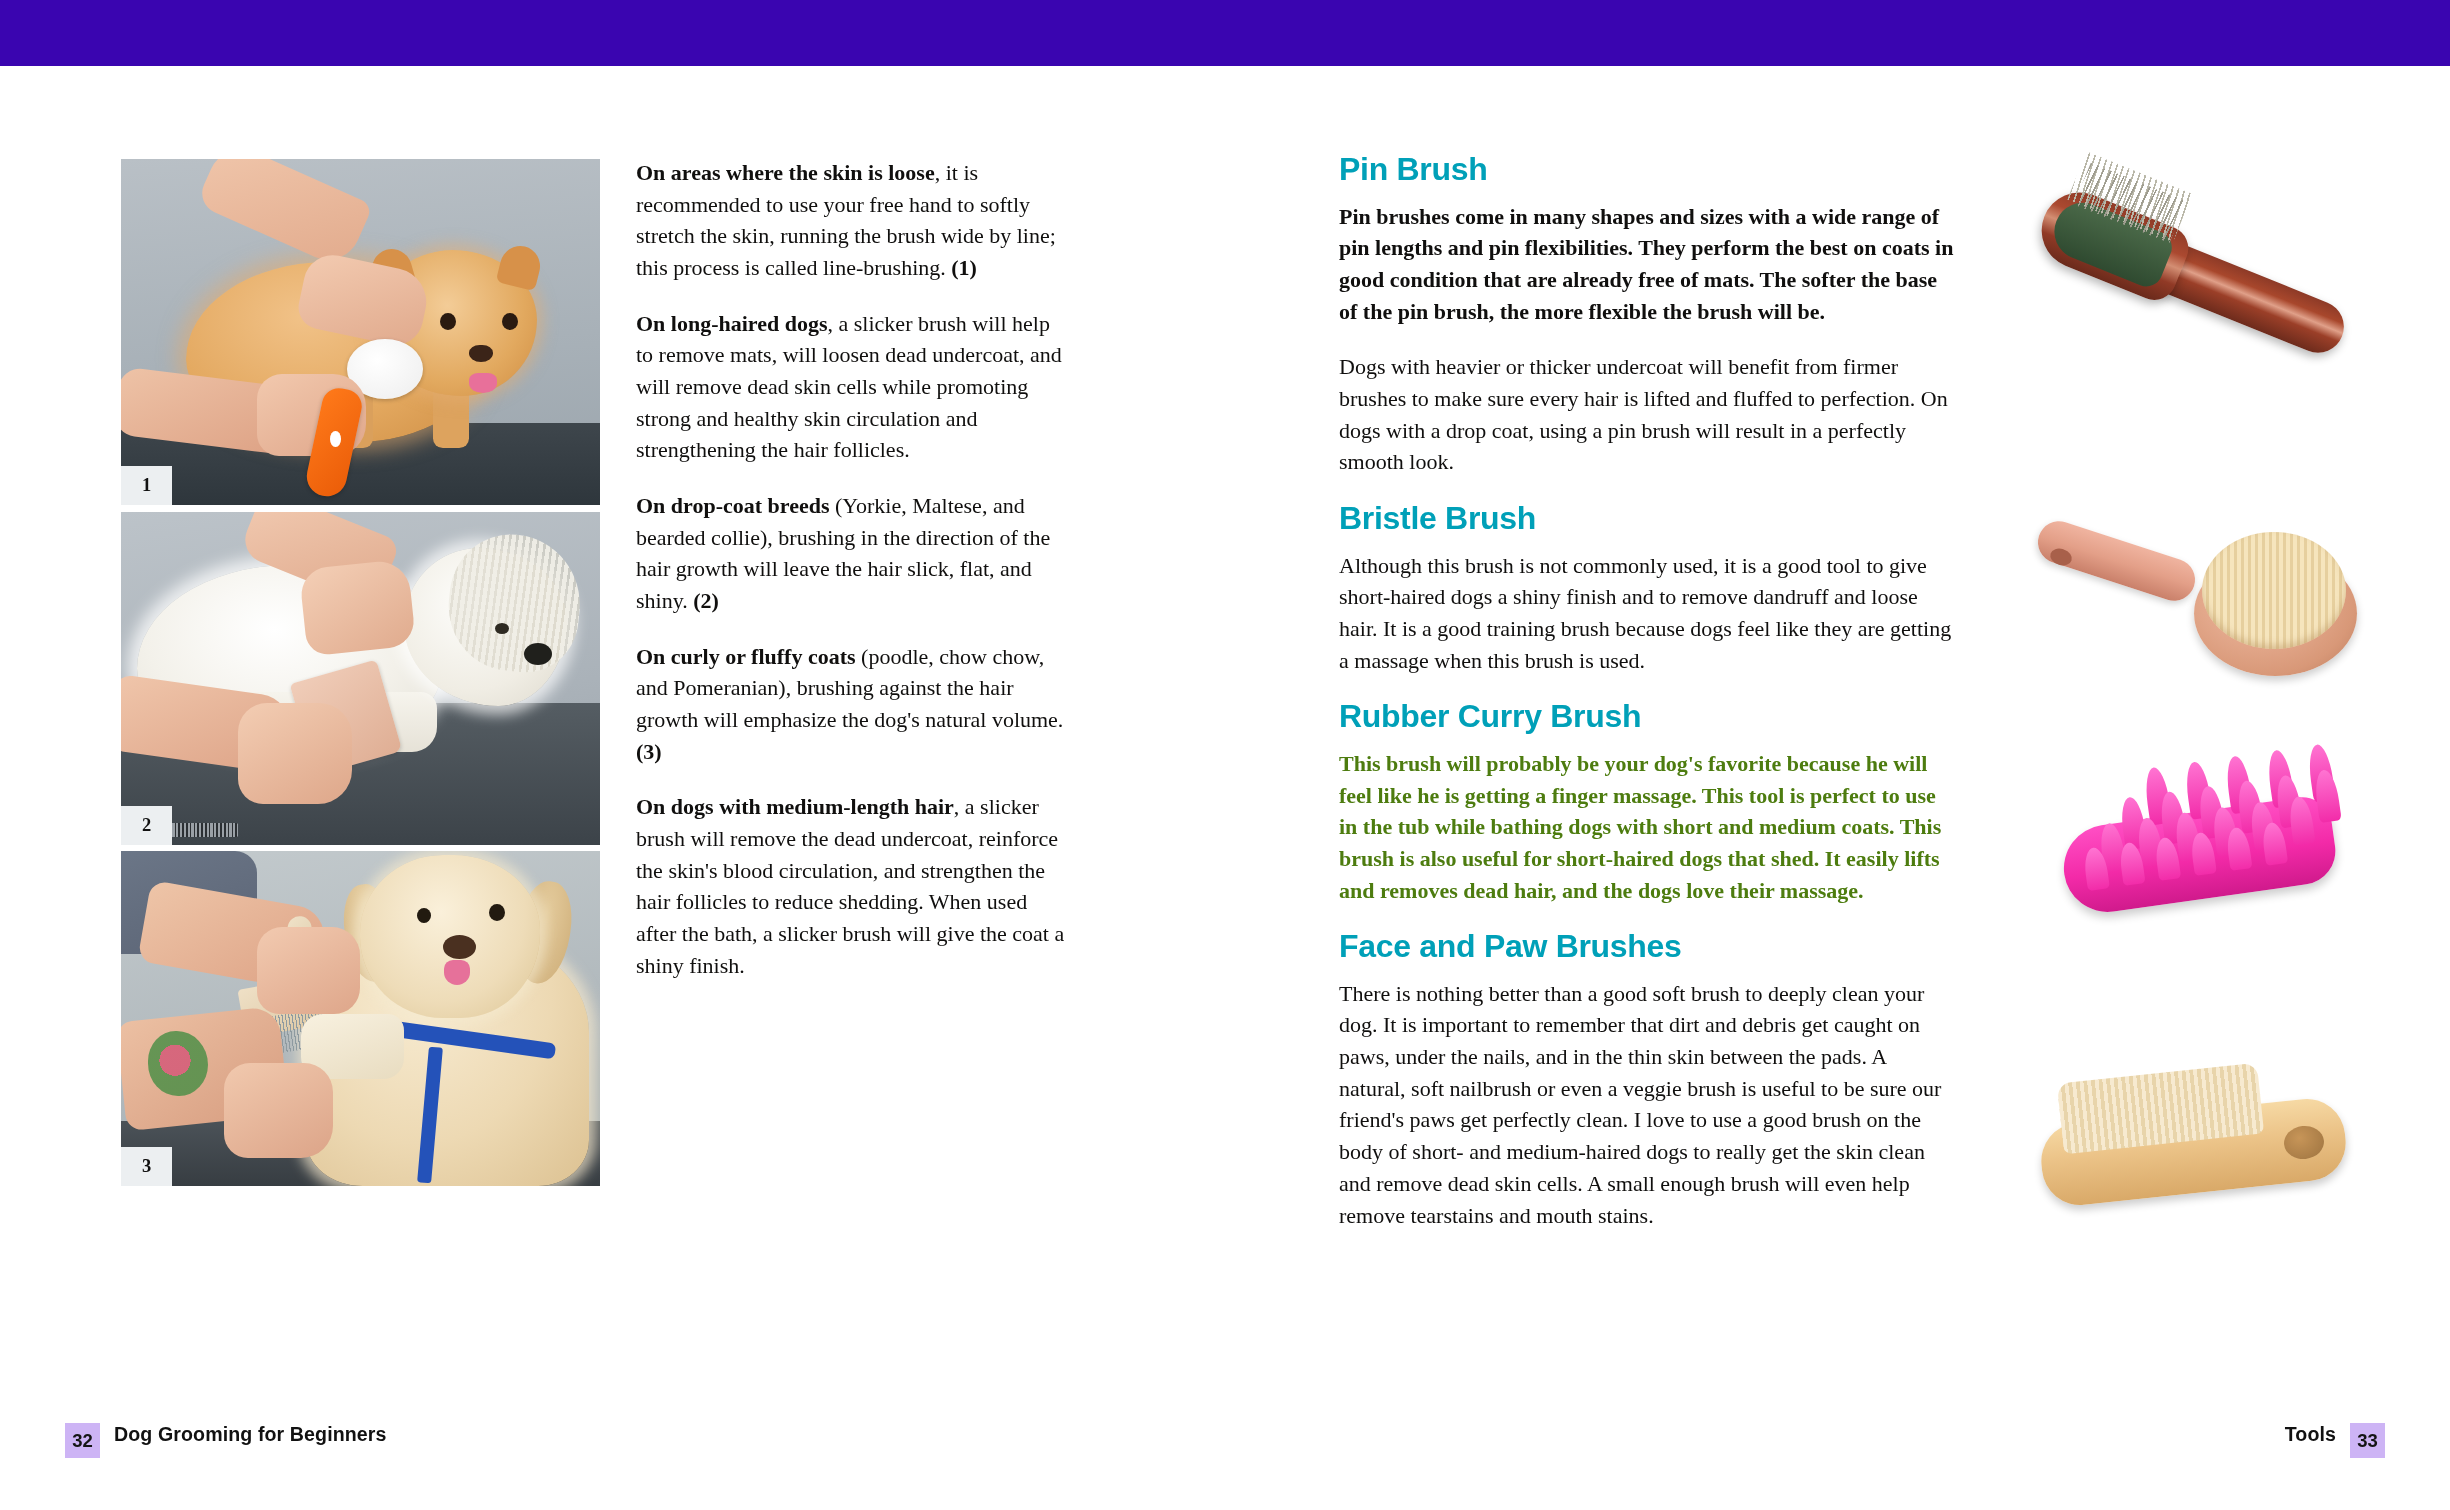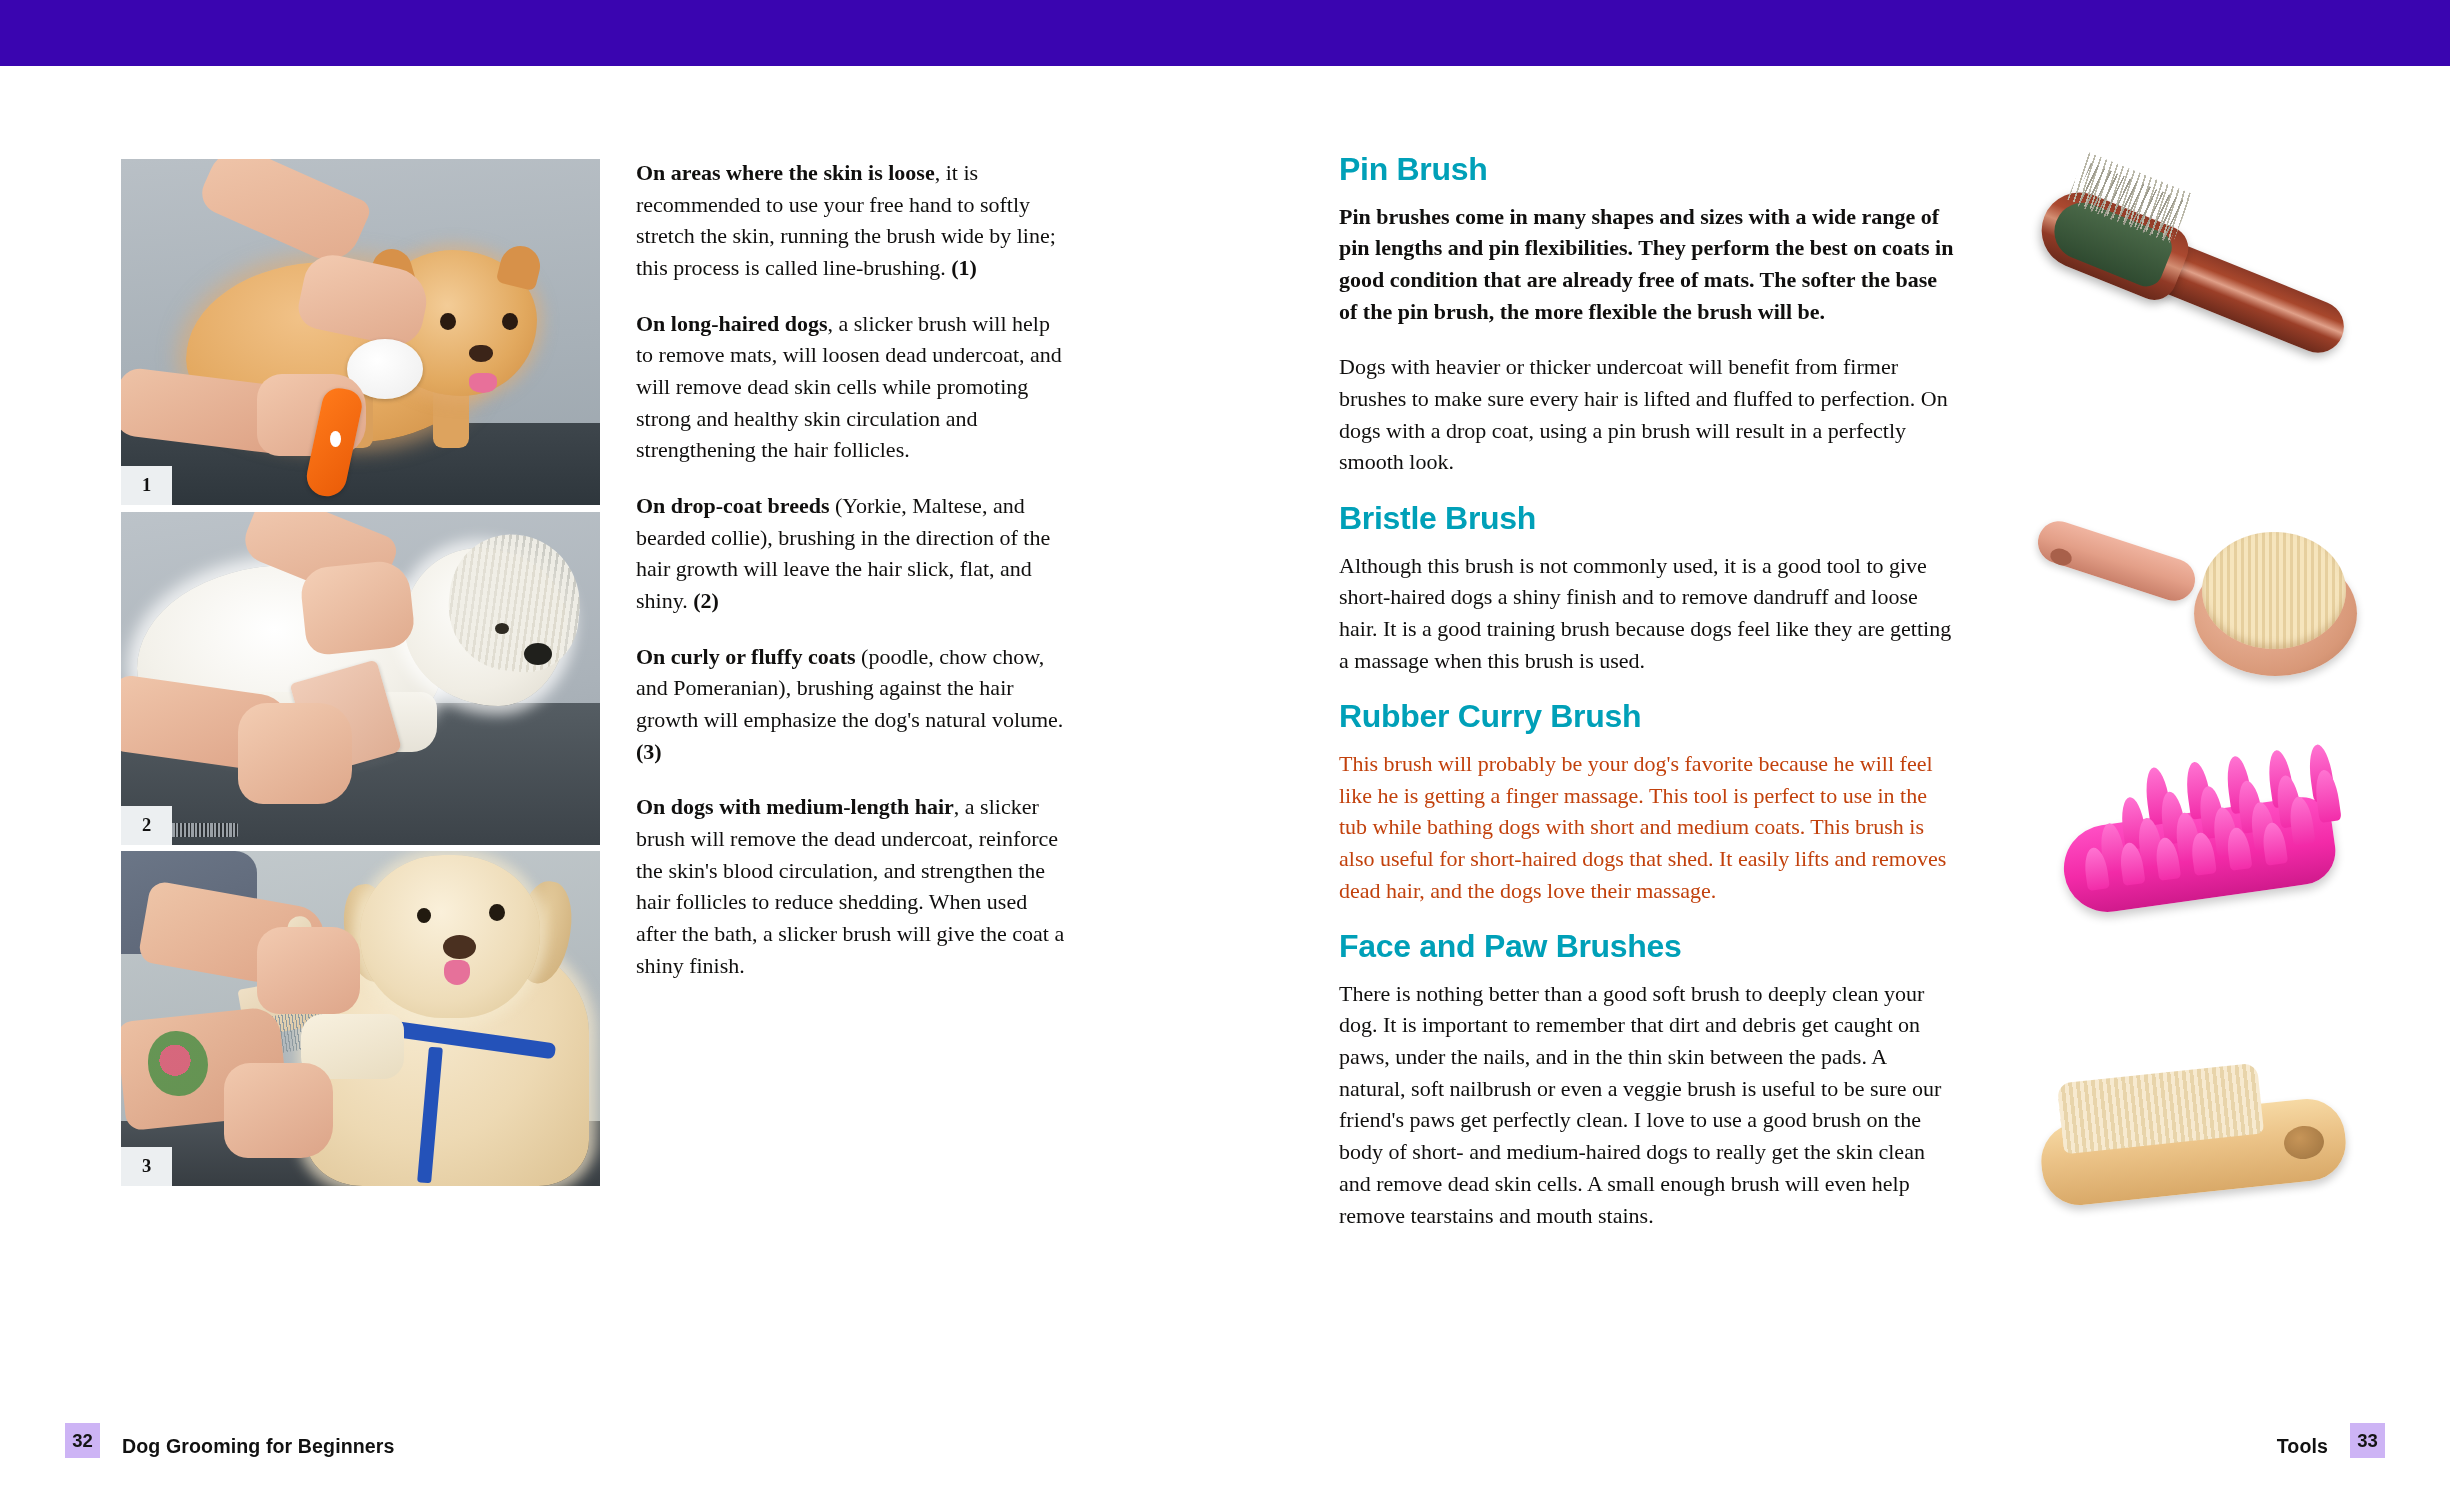--- a/index.html
+++ b/index.html
@@ -289,22 +289,22 @@
   .pw-bristles { position:absolute; left:30px; top:11px; width:201px; height:71px;
                  background:
                    repeating-linear-gradient(90deg,#f7ead0 0 3.8px,#e8d4aa 3.8px 7.6px);
                  border-radius:14px 14px 7.6px 7.6px; transform:rotate(-6deg); }
 
   
   .footer {
     position: absolute;
     bottom: 52px;
     display: flex;
-    align-items: flex-end;
-    gap: 22px;
+    align-items: flex-start;
+    gap: 14px;
   }
   .footer-left { left: 65px; }
   .footer-right { right: 65px; }
   .pagebox {
     width: 35px; height: 35px;
     background: #CDB4F5;
     display: flex; align-items: center; justify-content: center;
     font-family: "Liberation Sans", sans-serif;
     font-weight: 700;
     font-size: 18.5px;
@@ -483,21 +483,21 @@
         <p class="body-p" style="color: rgb(16, 15, 14);">Dogs with heavier or thicker undercoat will benefit from firmer brushes to make sure every hair is lifted and fluffed to perfection. On dogs with a drop coat, using a pin brush will result in a perfectly smooth look.</p>
       </div>
 
       <div class="section sec-2">
         <h2 class="section-h" style="color: rgb(0, 160, 184);">Bristle Brush</h2>
         <p class="body-p" style="color: rgb(16, 15, 14);">Although this brush is not commonly used, it is a good tool to give short-haired dogs a shiny finish and to remove dandruff and loose hair. It is a good training brush because dogs feel like they are getting a massage when this brush is used.</p>
       </div>
 
       <div class="section sec-2">
         <h2 class="section-h" style="color: rgb(0, 160, 184);">Rubber Curry Brush</h2>
-        <p class="body-p" style="color: #c2410c;">This brush will probably be your dog's favorite because he will feel like he is getting a finger massage. This tool is perfect to use in the tub while bathing dogs with short and medium coats. This brush is also useful for short-haired dogs that shed. It easily lifts and removes dead hair, and the dogs love their massage.</p>
+        <p class="body-p" style="color: #4d7c0f; font-weight: bold;">This brush will probably be your dog's favorite because he will feel like he is getting a finger massage. This tool is perfect to use in the tub while bathing dogs with short and medium coats. This brush is also useful for short-haired dogs that shed. It easily lifts and removes dead hair, and the dogs love their massage.</p>
       </div>
 
       <div class="section sec-2">
         <h2 class="section-h" style="color: rgb(0, 160, 184);">Face and Paw Brushes</h2>
         <p class="body-p" style="color: rgb(16, 15, 14);">There is nothing better than a good soft brush to deeply clean your dog. It is important to remember that dirt and debris get caught on paws, under the nails, and in the thin skin between the pads. A natural, soft nailbrush or even a veggie brush is useful to be sure our friend's paws get perfectly clean. I love to use a good brush on the body of short- and medium-haired dogs to really get the skin clean and remove dead skin cells. A small enough brush will even help remove tearstains and mouth stains.</p>
       </div>
 
     </div>
 
     <div class="footer footer-right">

